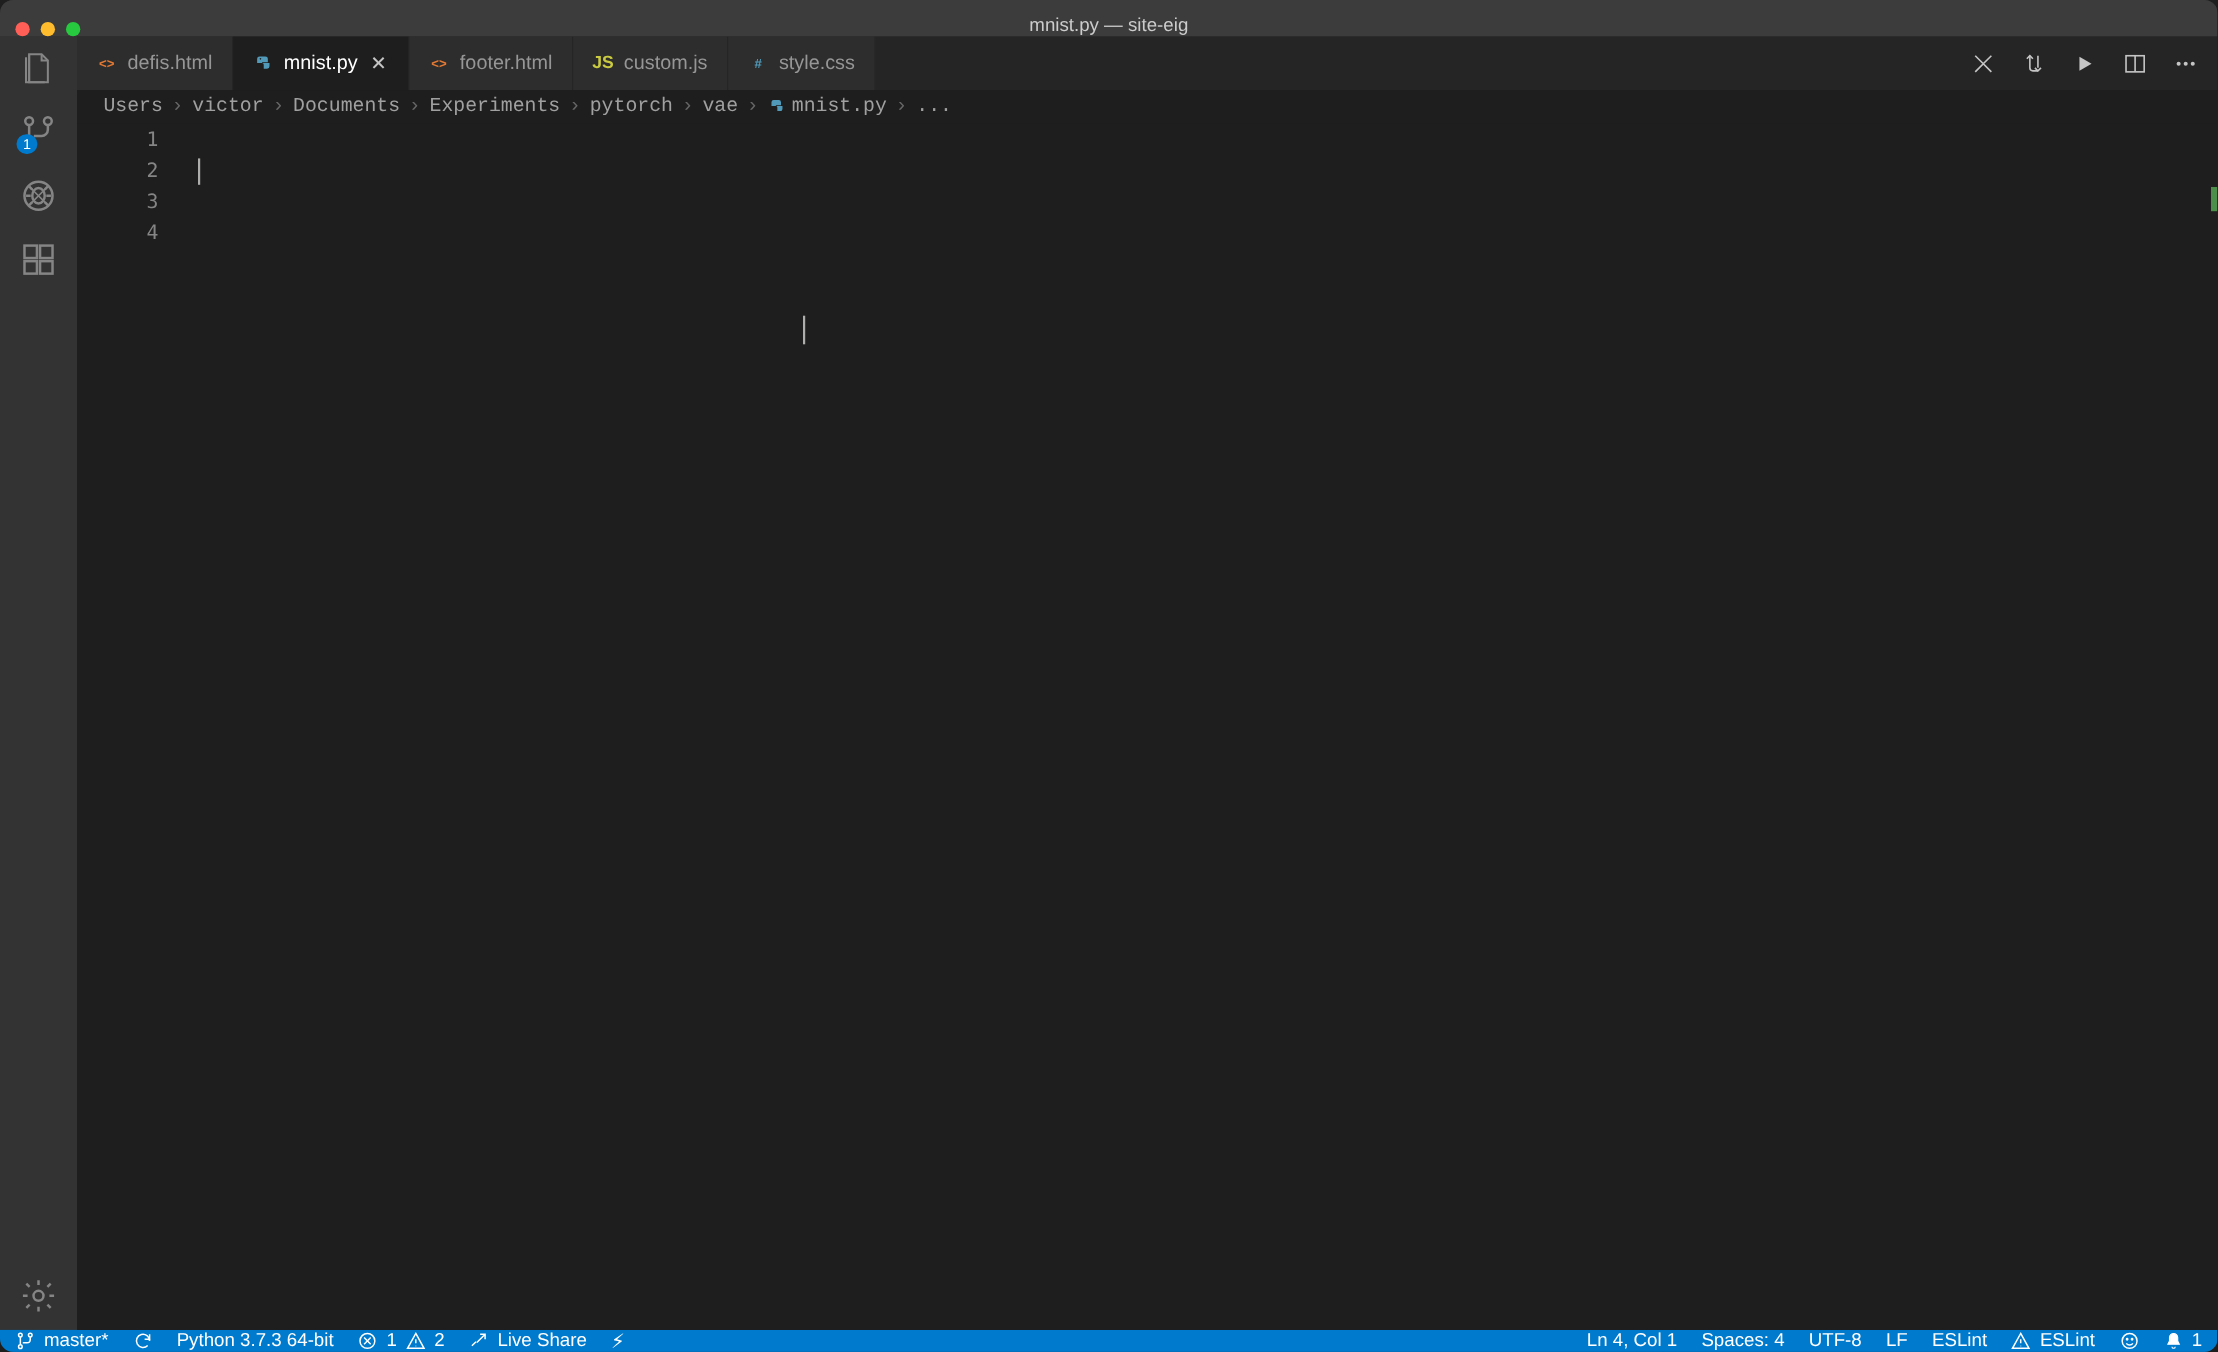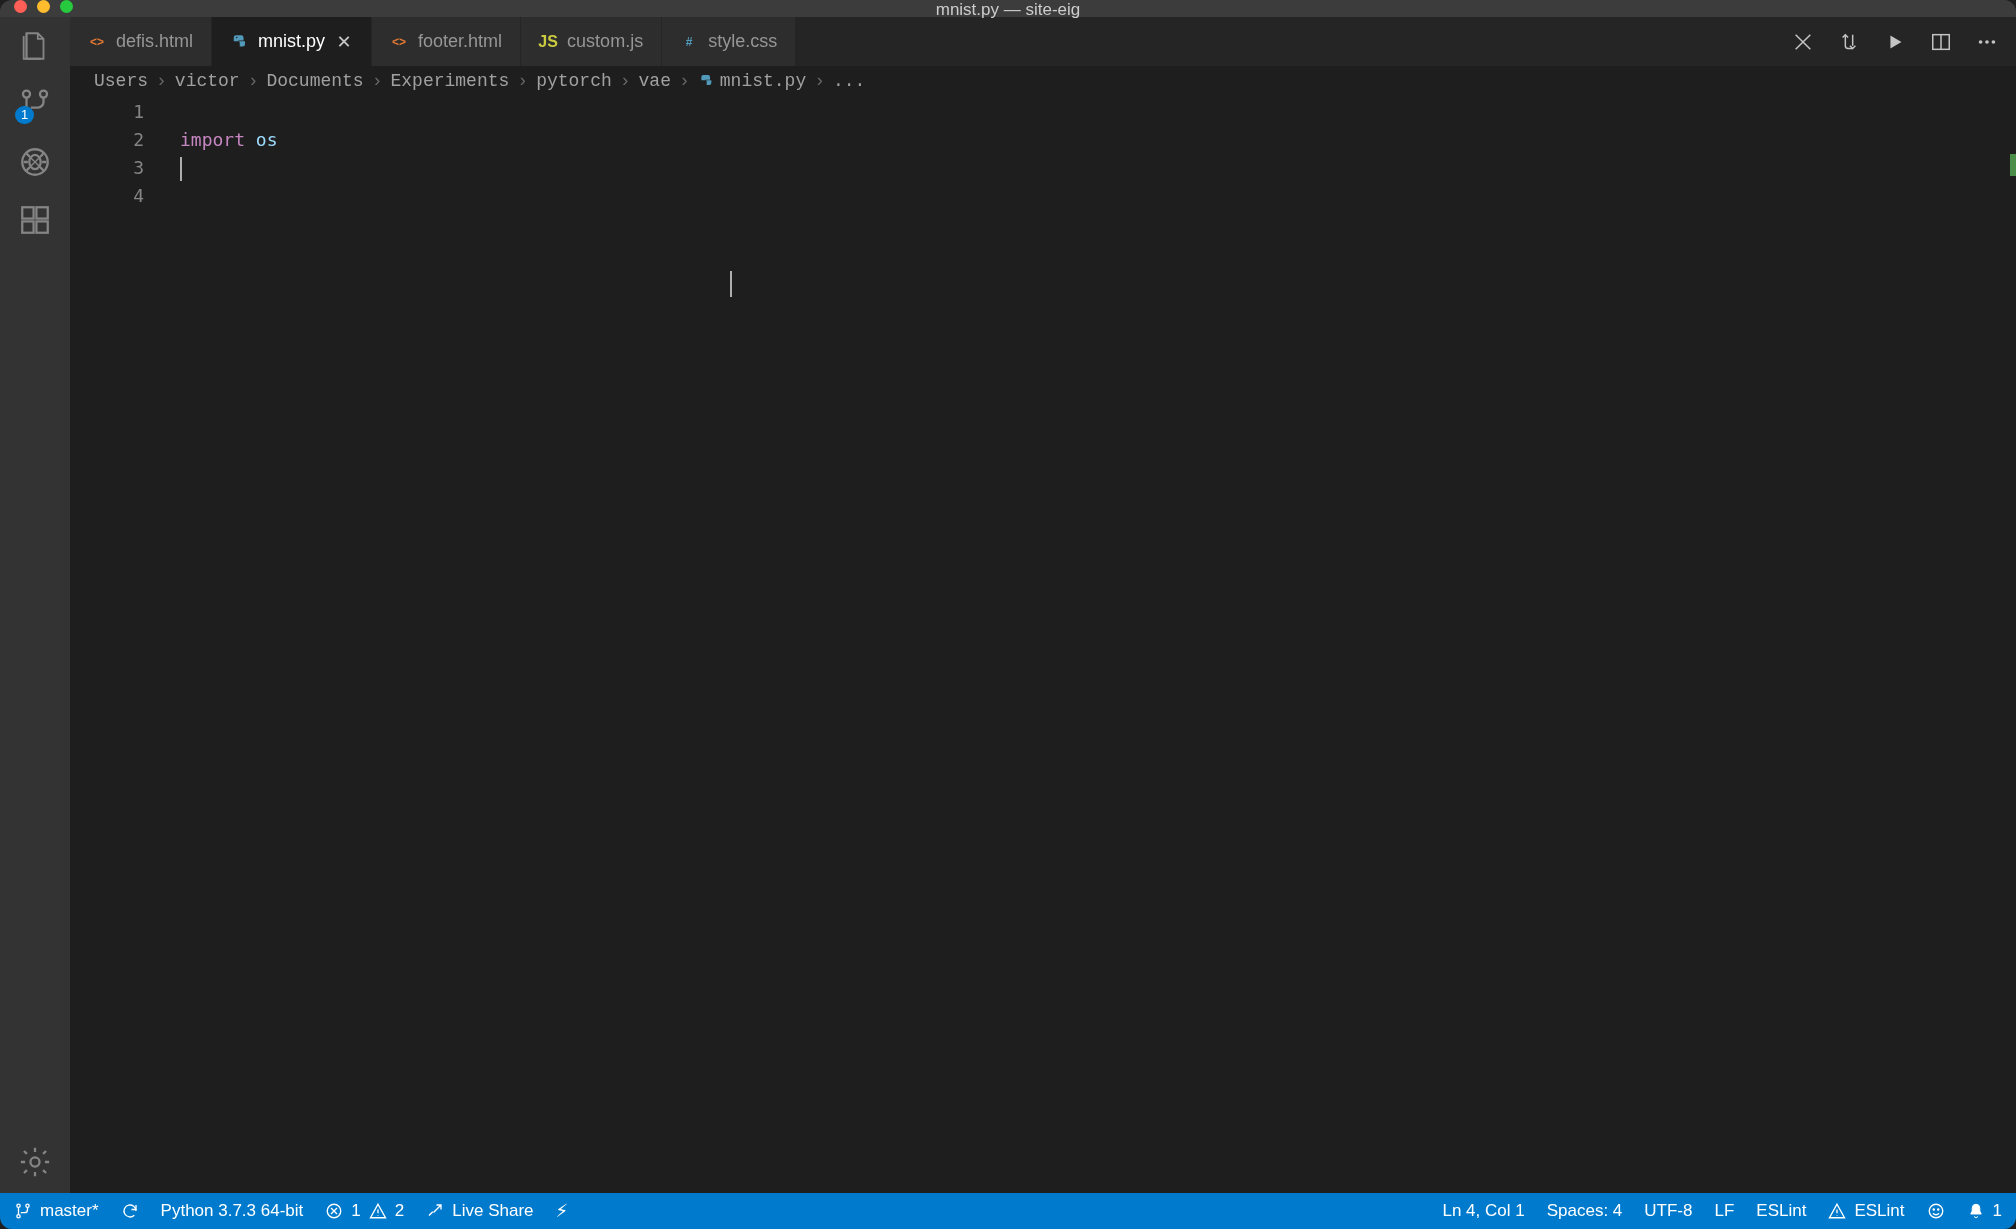--- a/index.html
+++ b/index.html
@@ -19,24 +19,24 @@
     width: 2016px;
     height: 1229px;
     background: #2d2d2d;
     border-radius: 12px;
     overflow: hidden;
     display: flex;
     flex-direction: column;
   }
   
   .titlebar {
-    height: 17px;
+    height: 33px;
     background: #3c3c3c;
     display: flex;
-    align-items: flex-start;
+    align-items: flex-end;
     position: relative;
   }
   .traffic-lights {
     display: flex;
     gap: 10px;
     padding-left: 14px;
   }
   .traffic-light {
     width: 13px;
     height: 13px;
@@ -222,21 +222,21 @@
   .minimap-marker {
     position: absolute;
     top: 58px;
     right: 0;
     width: 6px;
     height: 22px;
     background: #4b8f4b;
   }
   
   .status-bar {
-    height: 36px;
+    height: 20px;
     background: #007acc;
     color: #ffffff;
     display: flex;
     align-items: center;
     font-size: 17px;
     padding: 0 14px;
   }
   .status-left { display: flex; align-items: center; gap: 22px; }
   .status-right { margin-left: auto; display: flex; align-items: center; gap: 22px; }
   .status-item { display: flex; align-items: center; gap: 8px; }
@@ -412,21 +412,20 @@
 
       <div class="editor-area">
         <div class="gutter">
           <div>1</div>
           <div>2</div>
           <div>3</div>
           <div>4</div>
         </div>
         <div class="code">
           <div class="code-line"></div>
-          <div class="code-line"><span class="kw">import </span><span class="id">os</span></div>
           <div class="code-line cursor-line"><span class="cursor"></span></div>
         </div>
         <div class="editor-caret"></div>
         <div class="minimap-marker"></div>
       </div>
     </div>
   </div>
 
   <div class="status-bar">
     <div class="status-left">

